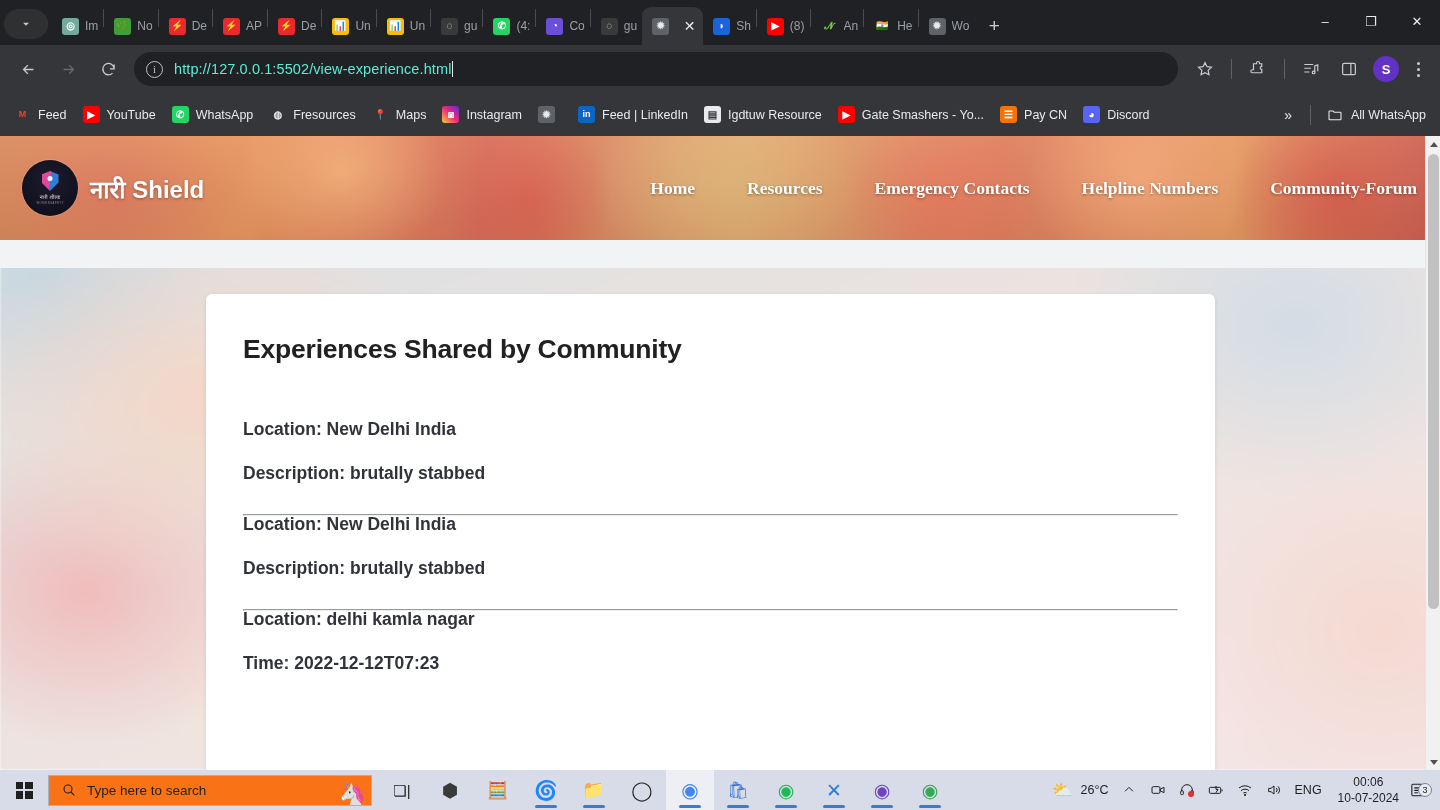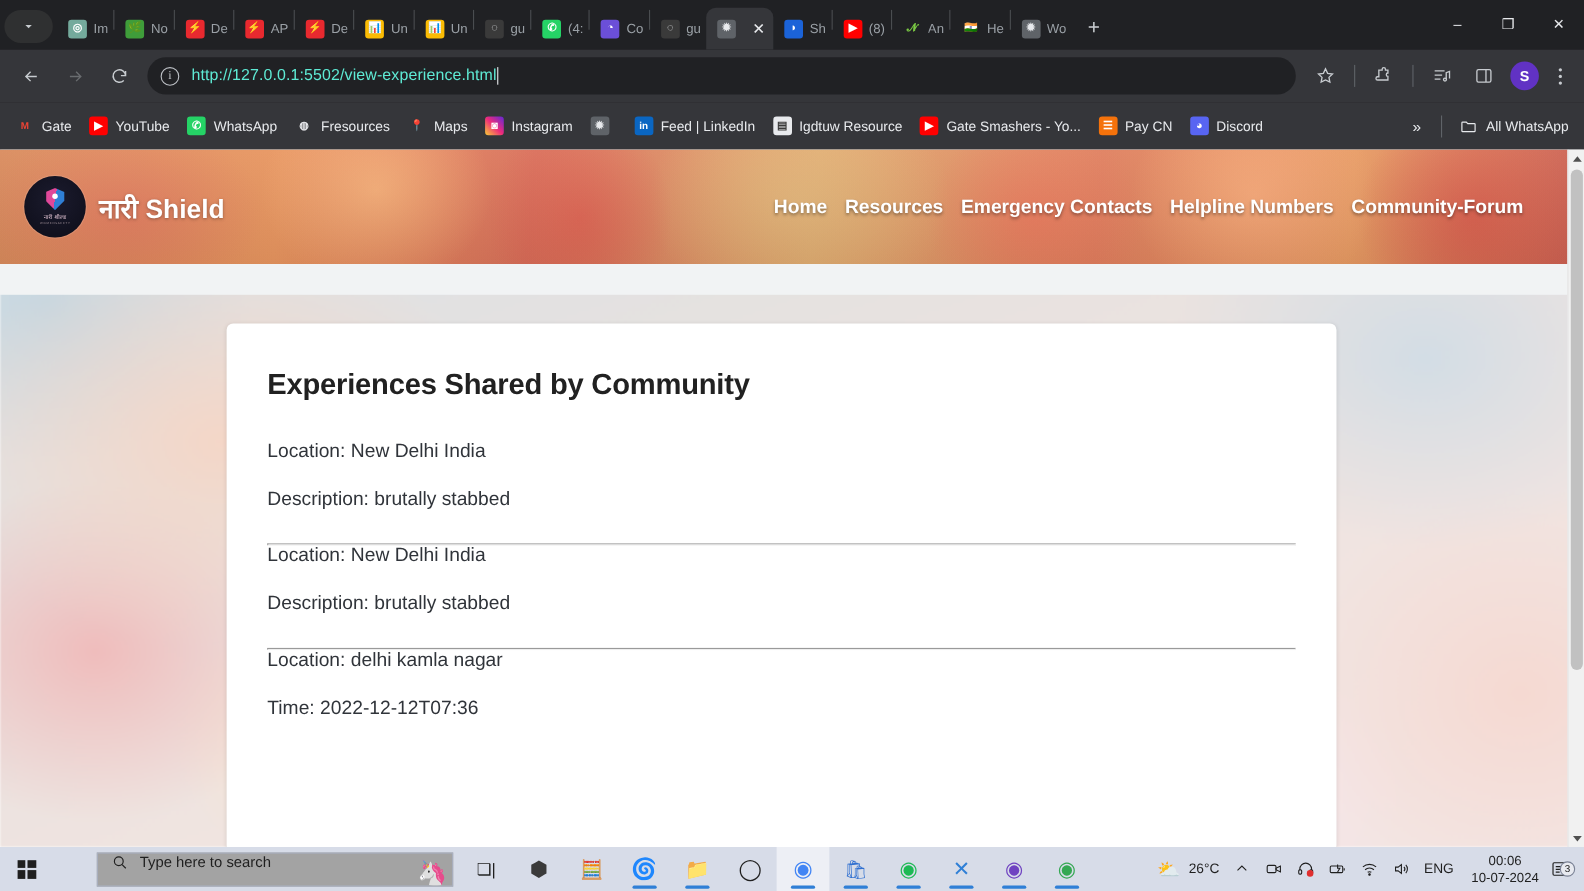--- a/index.html
+++ b/index.html
@@ -175,48 +175,48 @@
     content:""; position:absolute; left:50%; top:26%; transform:translateX(-50%);
     width:5px; height:5px; border-radius:50%; background:#fff;
   }
   .brand-logo .logo-text { font-size: 5.2px; color: #e8c9d8; letter-spacing: .2px; }
   .brand-logo .logo-sub { font-size: 2.6px; color: #a09098; margin-top: 1px; }
   .brand-name {
     margin-left: 12px; color: #fff; font-size: 24px; font-weight: bold;
     text-shadow: 0 1px 3px rgba(0,0,0,.35);
   }
   .site-nav {
-    margin-left: auto; margin-right: 40px; display: flex; align-items: center;
-    gap: 16px; z-index: 2;
+    margin-left: auto; margin-right: 8px; display: flex; align-items: center;
+    gap: 52px; z-index: 2; font-family: Liberation Serif, serif;
   }
   .site-nav a {
     color: #fff; font-size: 17.5px; font-weight: bold; text-decoration: none;
     text-shadow: 0 1px 3px rgba(0,0,0,.4); white-space: nowrap; cursor: pointer;
   }
   .header-gap {
     position: absolute; top: 104px; left: 0; right: 15px; height: 28px;
     background: #f1f3f4;
   }
 
   
   .card {
     position: absolute; top: 158px; left: 206px; width: 1009px;
     background: #fff; border-radius: 6px;
     box-shadow: 0 1px 4px rgba(0,0,0,.10);
     padding: 40px 37px 30px 37px;
     min-height: 480px;
   }
   .card-title {
     font-size: 26.5px; font-weight: bold; color: #212121;
-    letter-spacing: -.2px; margin-bottom: 36px;
+    letter-spacing: -.2px; margin-bottom: 56px;
   }
   .entry { padding-bottom: 6px; }
   .entry p {
     font-size: 17.5px; color: #30343a; line-height: 1; margin-bottom: 26px;
-    font-weight: 400;
+    font-weight: 700;
   }
 
   
   .scrollbar {
     position: absolute; top: 0; right: 0; width: 15px; height: 634px;
     background: #f1f1f1; border-left: 1px solid #e4e4e4;
   }
   .sb-arrow {
     width: 15px; height: 16px; display: flex; align-items: center;
     justify-content: center; cursor: pointer;
@@ -239,23 +239,23 @@
     background: #d7dce8; display: flex; align-items: center;
   }
   .tb-start {
     width: 48px; height: 40px; display: flex; align-items: center;
     justify-content: center; cursor: pointer;
   }
   .win-logo { width: 17px; height: 17px; display: grid;
     grid-template-columns: 1fr 1fr; grid-template-rows: 1fr 1fr; gap: 2px; }
   .win-logo i { background: #1f1f1f; display: block; }
   .tb-search {
-    width: 324px; height: 31px; background: #a3a3a3; border: 1px solid #a9b0c0;
-    display: flex; align-items: flex-start; padding: 0 8px; position: relative;
-    cursor: text; overflow:hidden;margin-left:40px;
+    width: 324px; height: 31px; background: #f97316; border: 1px solid #a9b0c0;
+    display: flex; align-items: center; padding: 0 8px; position: relative;
+    cursor: text; overflow:hidden;
   }
   .tb-search .sicon { width:16px; height:16px; margin: 0 10px 0 4px; flex:0 0 16px; }
   .tb-search .sicon svg { width: 16px; height: 16px; stroke:#1f1f1f; fill:none; stroke-width:1.6;}
   .tb-search .stext { font-size: 13.5px; color: #1f1f1f; }
   .tb-search .unicorn { position: absolute; right: 4px; bottom: 0; font-size: 22px;
     line-height: 1; }
   .tb-icons { display: flex; align-items: center; margin-left: 6px; }
   .tb-ic {
     width: 48px; height: 40px; display: flex; align-items: center;
     justify-content: center; position: relative; cursor: pointer;
@@ -436,21 +436,21 @@
         <i></i>
         <i></i>
         <i></i>
       </div>
   </div>
 
   <div class="bookmarks">
     <div id="bookmarks-container" style="display:flex;align-items:center;overflow:hidden;max-width:1232px">
         <div class="bm">
           <span class="bmic" style="color: rgb(234, 67, 53); font-size: 9px; font-weight: bold;">M</span>
-          <span>Gate</span>
+          <span>Feed</span>
         </div>
         <div class="bm">
           <span class="bmic" style="color: rgb(255, 255, 255); background: rgb(255, 0, 0); font-size: 10px; font-weight: bold;">▶</span>
           <span>YouTube</span>
         </div>
         <div class="bm">
           <span class="bmic" style="color: rgb(255, 255, 255); background: rgb(37, 211, 102); font-size: 10px; font-weight: bold;">✆</span>
           <span>WhatsApp</span>
         </div>
         <div class="bm">
@@ -533,21 +533,21 @@
             <p>Description: brutally stabbed</p>
           </div>
           <hr>
           <div class="entry">
             <p>Location: New Delhi India</p>
             <p>Description: brutally stabbed</p>
           </div>
           <hr>
           <div class="entry">
             <p>Location: delhi kamla nagar</p>
-            <p>Time: 2022-12-12T07:36</p>
+            <p>Time: 2022-12-12T07:23</p>
           </div>
         </div>
     </div>
 
     <div class="scrollbar">
       <div class="sb-arrow up">
           <i></i>
         </div>
       <div class="sb-thumb"></div>
       <div class="sb-arrow down sb-down-wrap">

